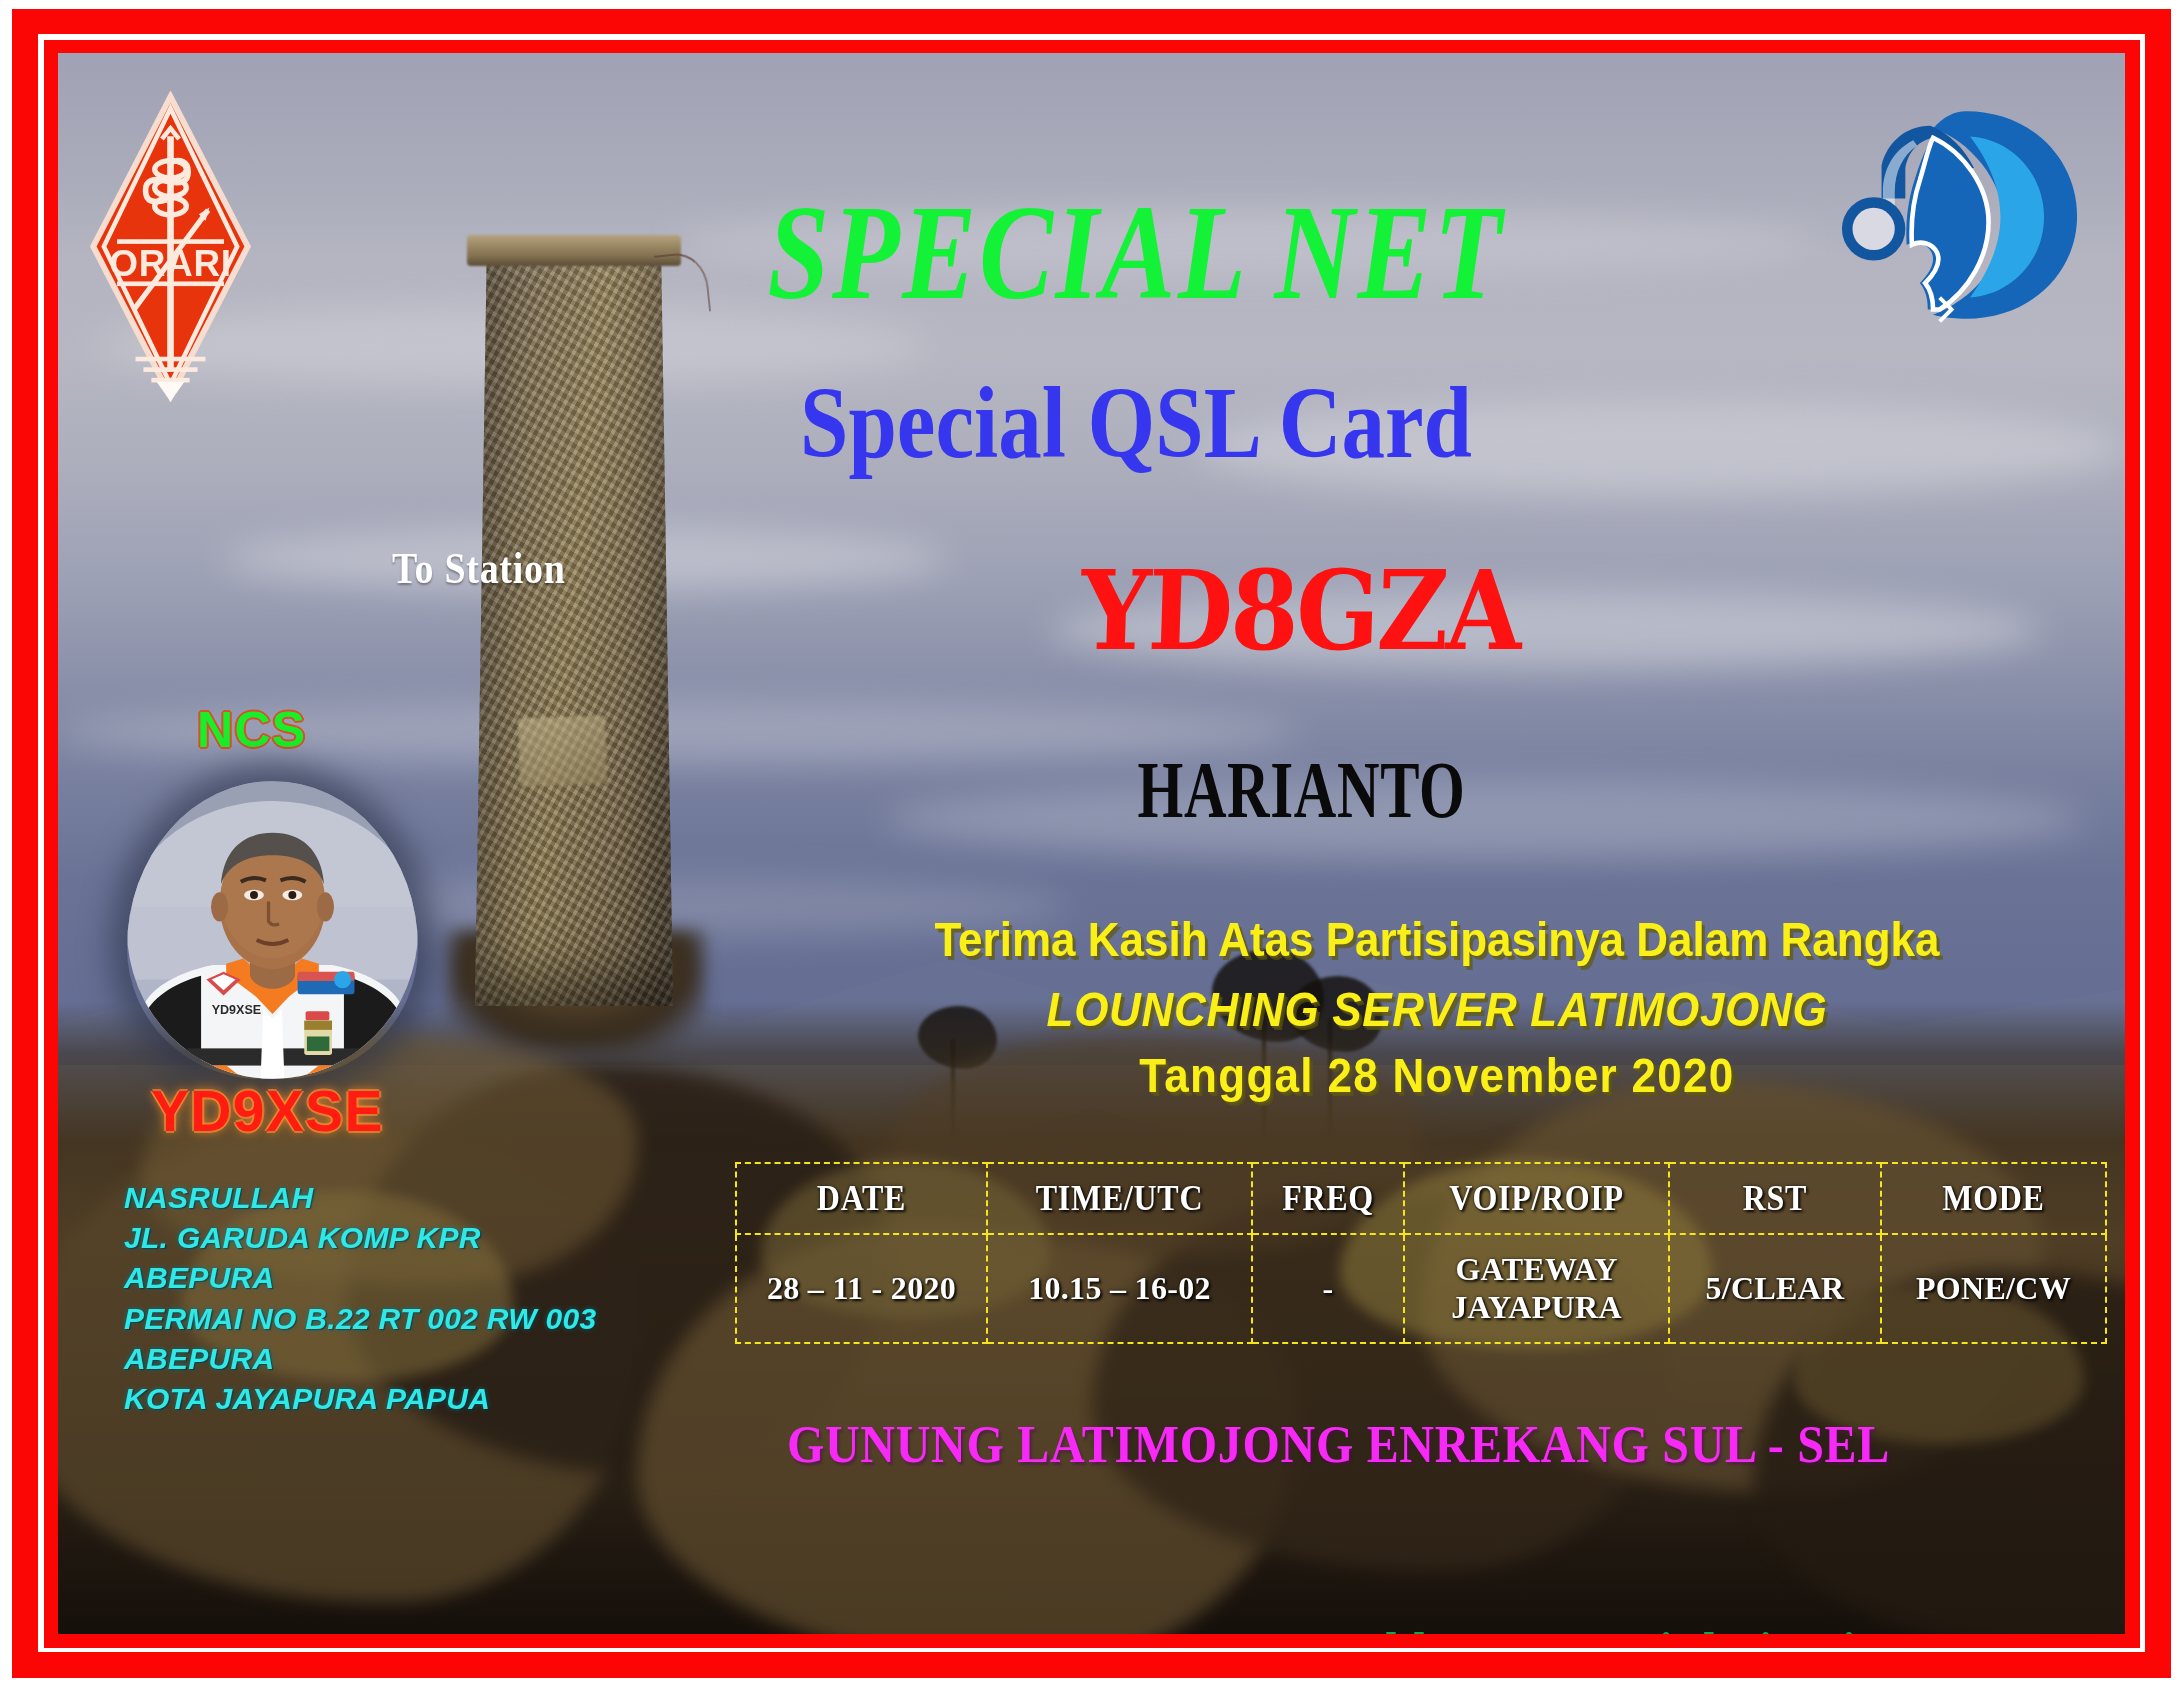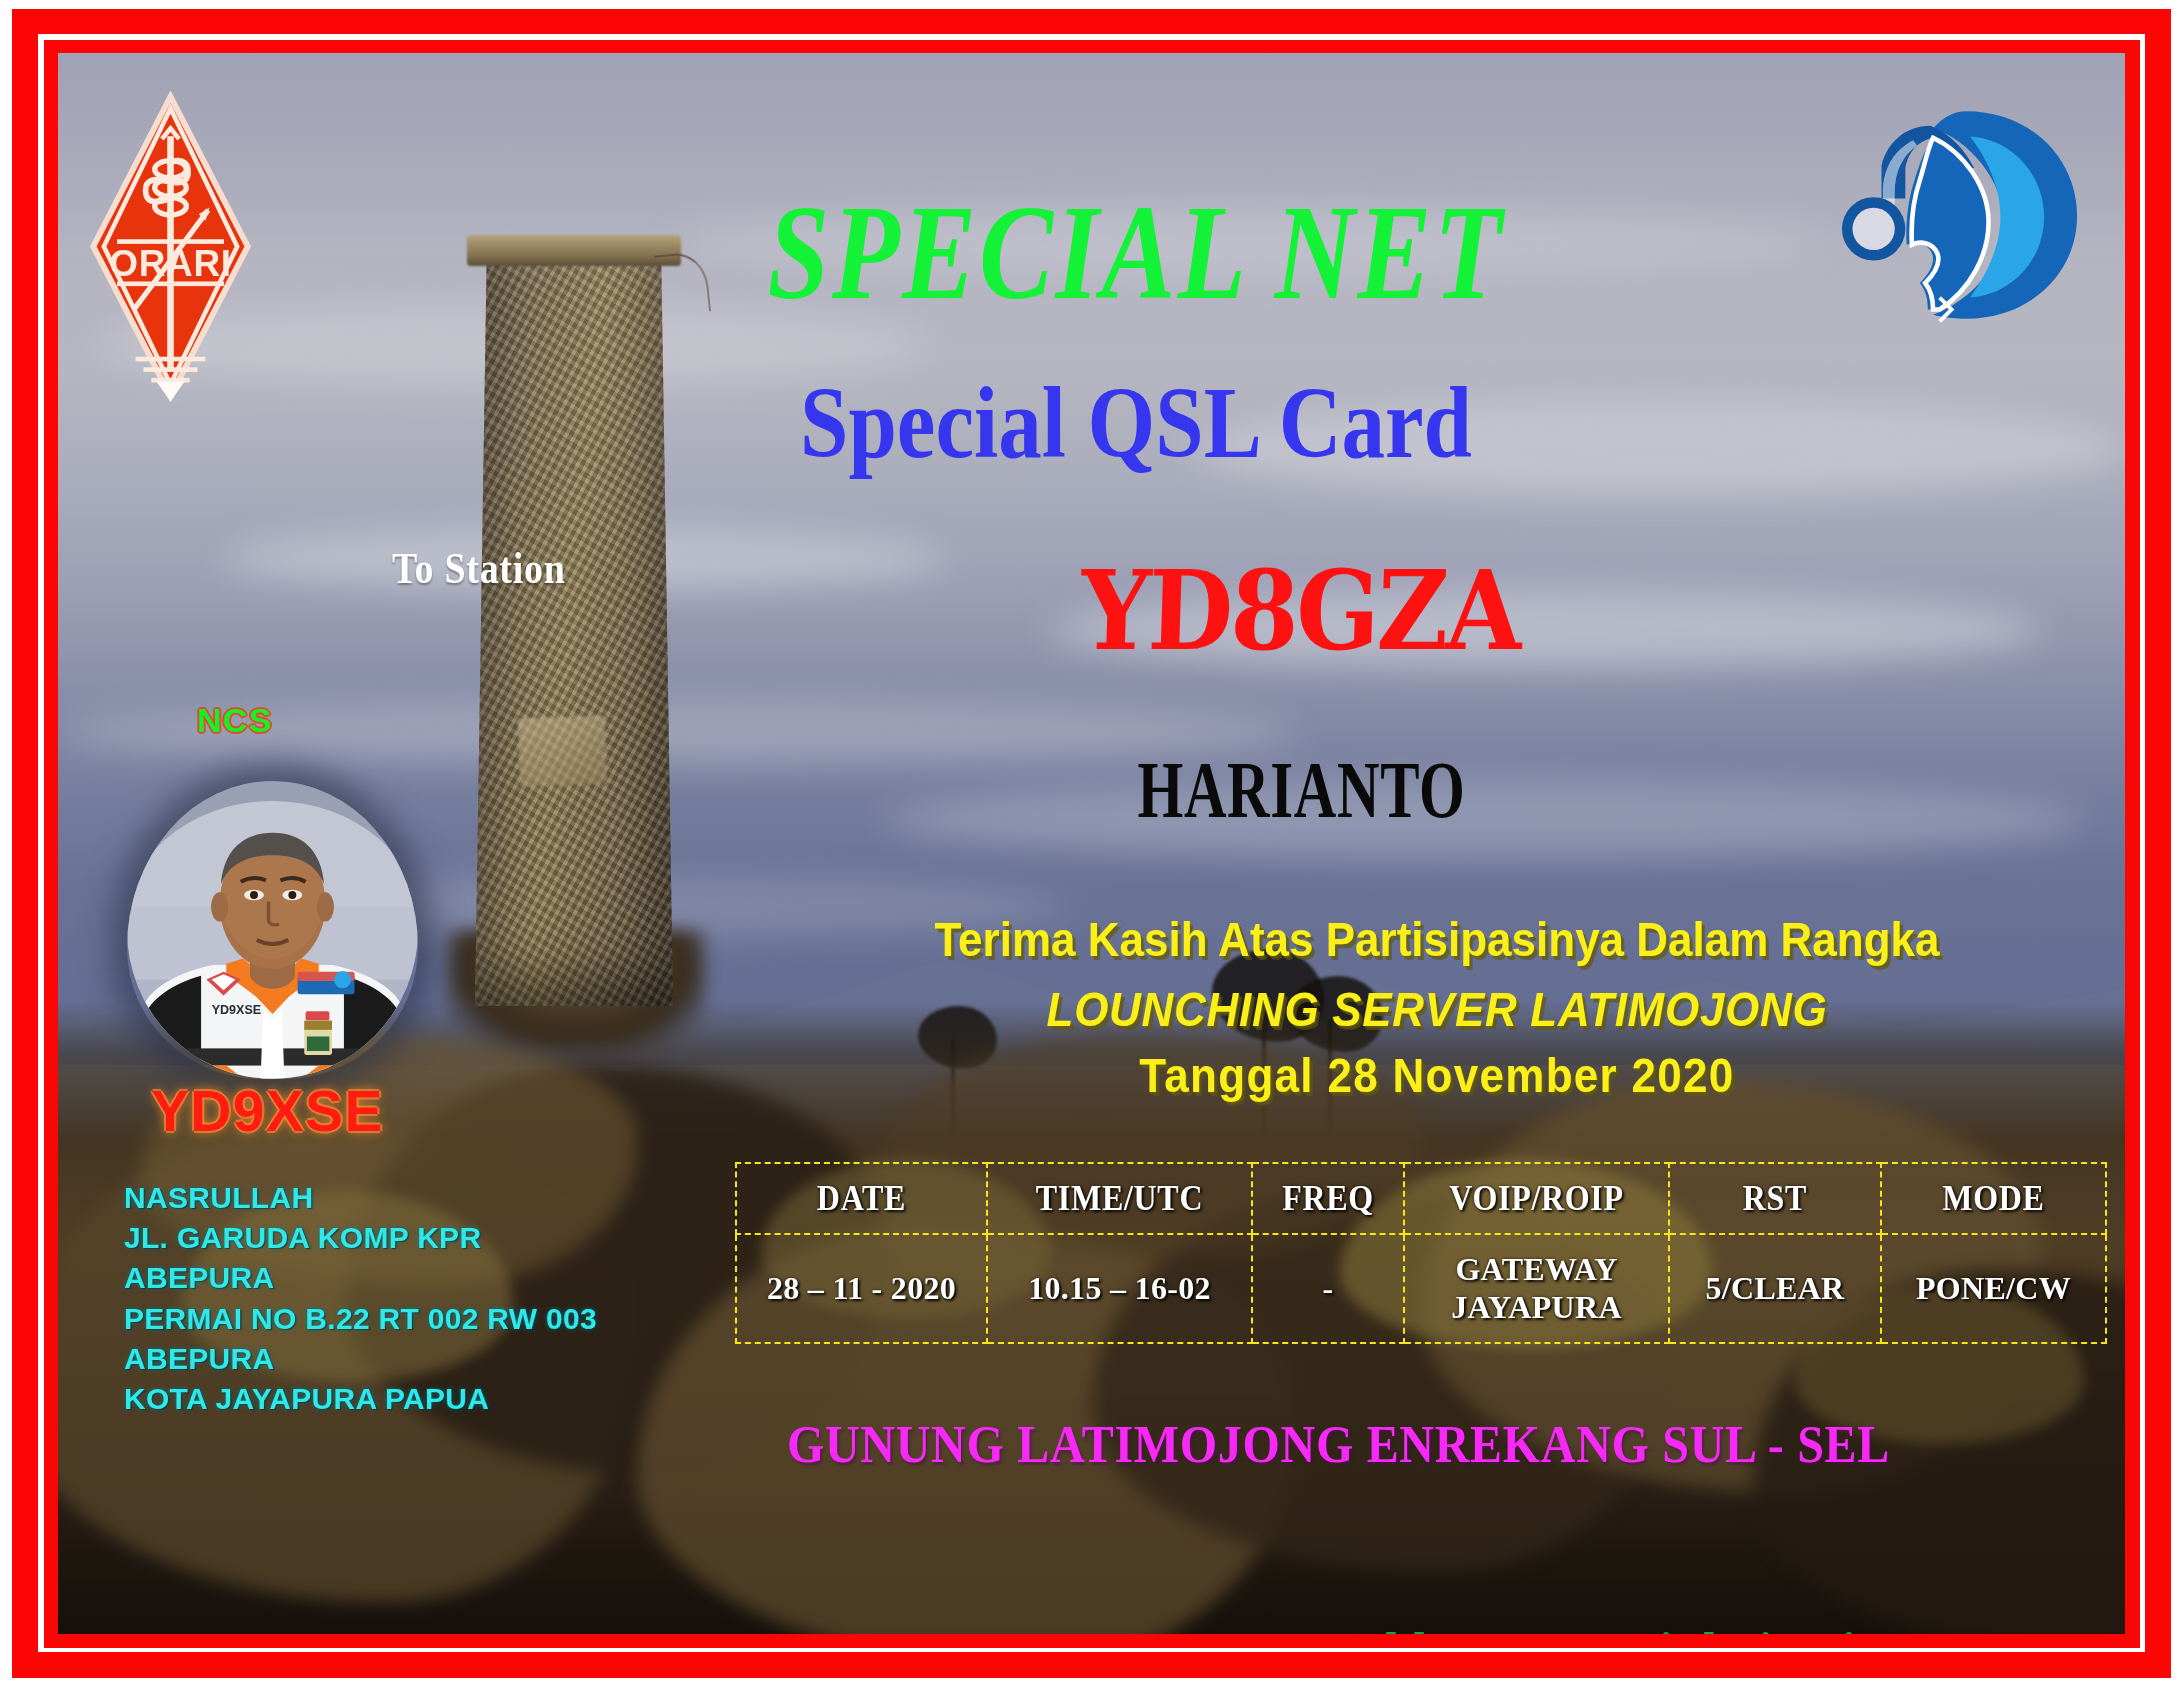--- a/index.html
+++ b/index.html
@@ -297,21 +297,21 @@
     transform-origin: center top;
     white-space: nowrap;
   }
 
   
   .ncs-label {
     position: absolute;
     left: 139px; top: 648px;
     font-family: "Liberation Sans", sans-serif;
     font-weight: bold;
-    font-size: 34px;
+    font-size: 50px;
     color: #19ee2b;
     letter-spacing: 1.3px;
     text-shadow:
        2px 0 0 #d8512a, -2px 0 0 #d8512a,
        0 2px 0 #d8512a, 0 -2px 0 #d8512a,
        1.3px 1.3px 0 #d8512a, -1.3px -1.3px 0 #d8512a,
        1.3px -1.3px 0 #d8512a, -1.3px 1.3px 0 #d8512a;
   }
   #ncs-photo {
     position: absolute;
@@ -341,21 +341,21 @@
     left: 66px; top: 1125px;
     width: 523px;
     font-family: "Liberation Sans", sans-serif;
     font-weight: bold;
     font-size: 30px;
     line-height: 1.34;
     color: #2fe8e8;
     text-shadow: 0 0 5.3px rgba(0,120,140,.85), 1.3px 1.3px 1.3px rgba(0,0,0,.5);
     letter-spacing: 0.3px;
   }
-  #address-block div { white-space: nowrap; }
+  #address-block div { white-space: nowrap; font-style: italic; }
 
   
   .yellow-line {
     position: absolute;
     width: 1356px;
     text-align: center;
     color: #faf018;
     white-space: nowrap;
     text-shadow: 3.3px 3.3px 0 rgba(96,88,12,.65), 1.3px 1.3px 0 rgba(120,110,18,.5);
   }

